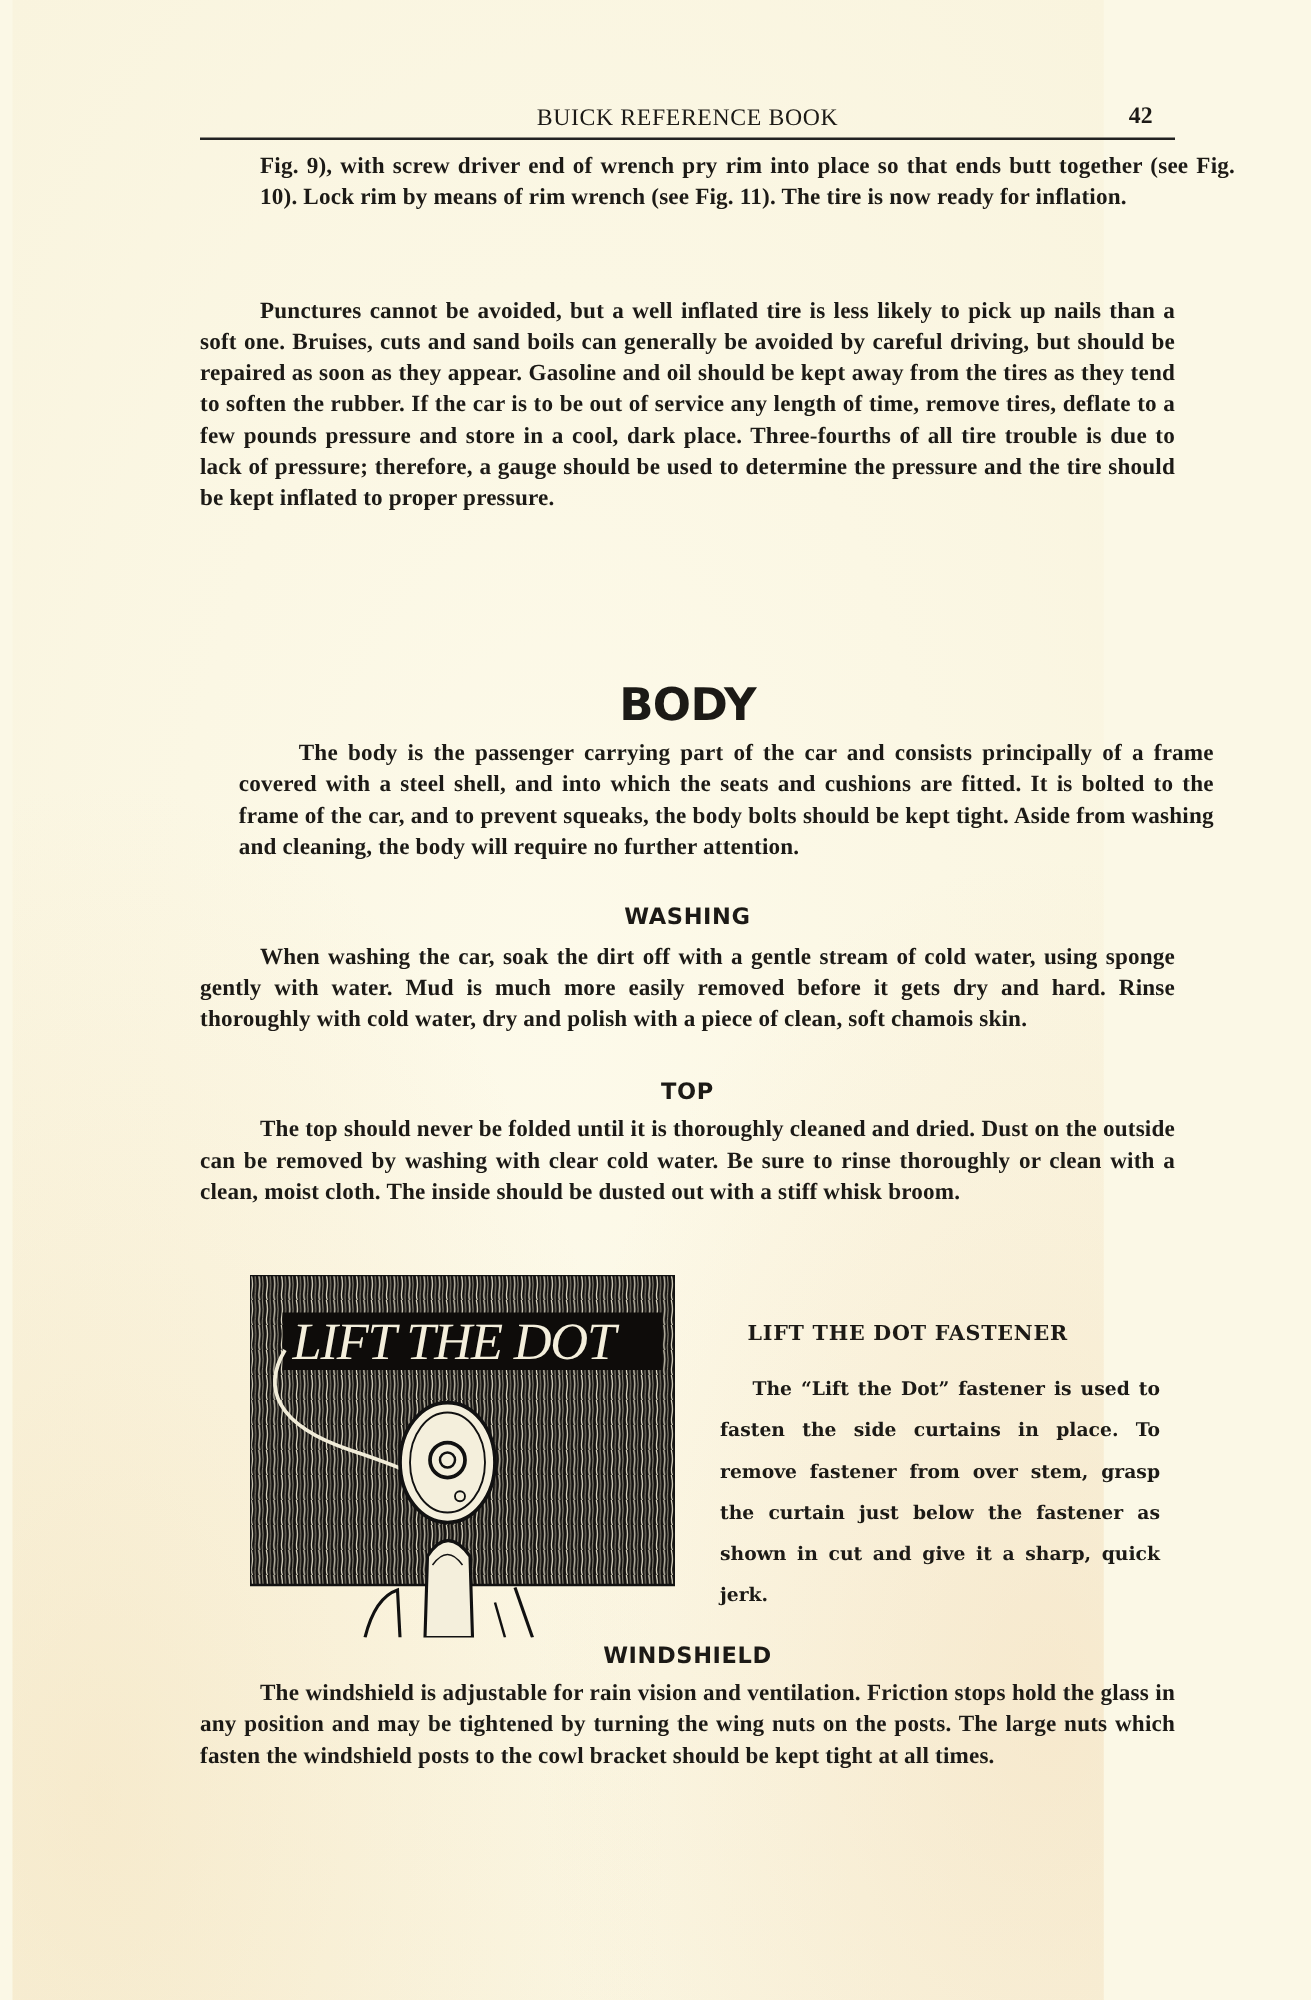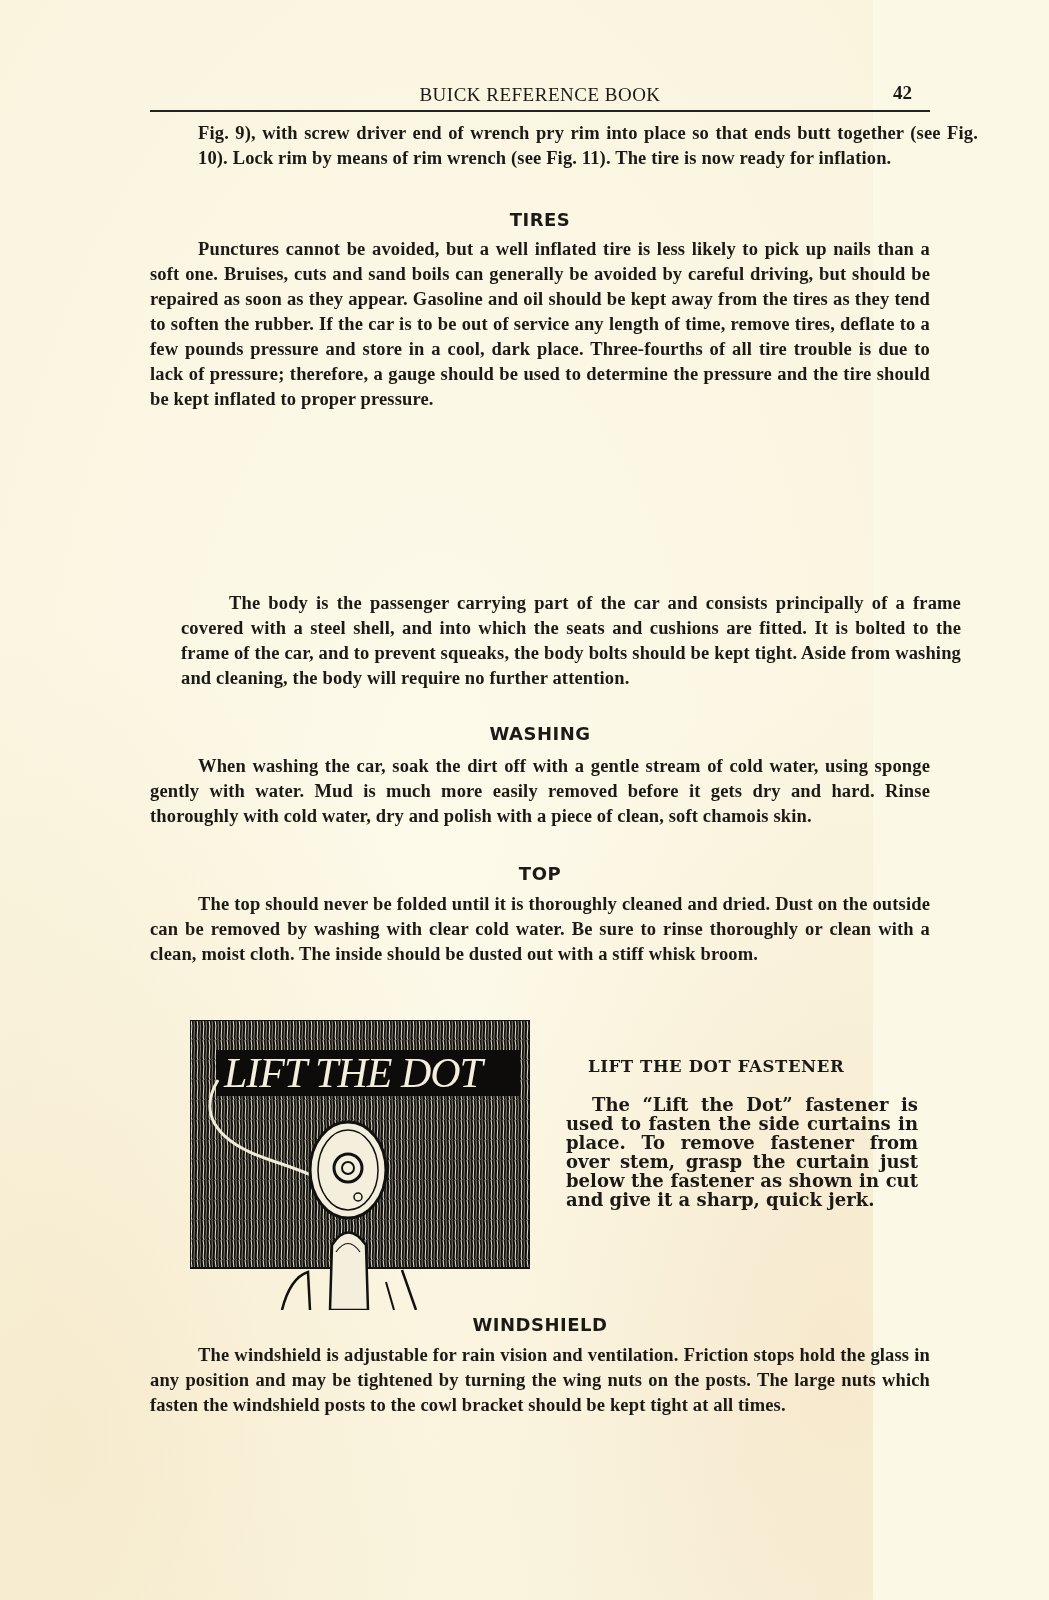--- a/index.html
+++ b/index.html
@@ -4,21 +4,21 @@
 <style>
   html, body { margin: 0; padding: 0; }
   body {
     width: 1049px; height: 1600px; overflow: hidden;
     background: #fbf8e6;
     font-family: "DejaVu Serif", "Liberation Serif", serif;
     color: #1c1a16;
     position: relative;
   }
   .page {
-    position: absolute; left: 0; top: 0; width: 873px; height: 1600px;
+    position: absolute; left: 10px; top: 0; width: 873px; height: 1600px;
     background:
       radial-gradient(ellipse at 8% 90%, rgba(240,215,170,0.35), transparent 40%),
       radial-gradient(ellipse at 95% 85%, rgba(240,210,170,0.35), transparent 35%),
       radial-gradient(ellipse at 50% 50%, #fdfaea, #f9f4de);
   }
   .header {
     position: absolute; left: 150px; top: 80px; width: 780px; height: 30px;
     border-bottom: 2px solid #222;
   }
   .header .title {
@@ -46,21 +46,21 @@
     position: absolute; left: 150px; width: 780px; text-align: center;
     font-family: "DejaVu Sans", sans-serif; font-weight: bold; font-size: 36px;
     letter-spacing: -0.5px;
   }
   .figure {
     position: absolute; left: 190px; top: 1020px; width: 340px; height: 290px;
   }
   .fig-text {
     position: absolute; left: 566px; top: 1095px; width: 352px;
     font-family: "DejaVu Serif", serif; font-weight: bold;
-    font-size: 18px; line-height: 19px; text-align: justify;
+    font-size: 15px; line-height: 33px; text-align: justify;
   }
   .fig-text p { margin: 0; text-indent: 26px; }
   .fig-heading {
     position: absolute; left: 588px; top: 1057px; width: 330px;
     font-family: "DejaVu Serif", serif; font-weight: bold; font-size: 16.5px;
     letter-spacing: 0.6px;
   }
 </style>
 </head>
 <body>
@@ -69,25 +69,25 @@
 
   <div class="header">
     <div class="title">BUICK REFERENCE BOOK</div>
     <div class="pageno">42</div>
   </div>
 
   <div class="block" style="top:121px;margin-left:48px;">
     <p class="noindent">Fig. 9), with screw driver end of wrench pry rim into place so that ends butt together (see Fig. 10). Lock rim by means of rim wrench (see Fig. 11). The tire is now ready for inflation.</p>
   </div>
 
-  <div class="h2" style="top:209px;">TIRES</div>
   <div class="block" style="top:237px;">
     <p>Punctures cannot be avoided, but a well inflated tire is less likely to pick up nails than a soft one. Bruises, cuts and sand boils can generally be avoided by careful driving, but should be repaired as soon as they appear. Gasoline and oil should be kept away from the tires as they tend to soften the rubber. If the car is to be out of service any length of time, remove tires, deflate to a few pounds pressure and store in a cool, dark place. Three-fourths of all tire trouble is due to lack of pressure; therefore, a gauge should be used to determine the pressure and the tire should be kept inflated to proper pressure.</p>
   </div>
 
+  <div class="h1" style="top:544px;">BODY</div>
   <div class="block" style="top:591px;margin-left:31px;">
     <p>The body is the passenger carrying part of the car and consists principally of a frame covered with a steel shell, and into which the seats and cushions are fitted. It is bolted to the frame of the car, and to prevent squeaks, the body bolts should be kept tight. Aside from washing and cleaning, the body will require no further attention.</p>
   </div>
 
   <div class="h2" style="top:723px;">WASHING</div>
   <div class="block" style="top:754px;">
     <p>When washing the car, soak the dirt off with a gentle stream of cold water, using sponge gently with water. Mud is much more easily removed before it gets dry and hard. Rinse thoroughly with cold water, dry and polish with a piece of clean, soft chamois skin.</p>
   </div>
 
   <div class="h2" style="top:863px;">TOP</div>

